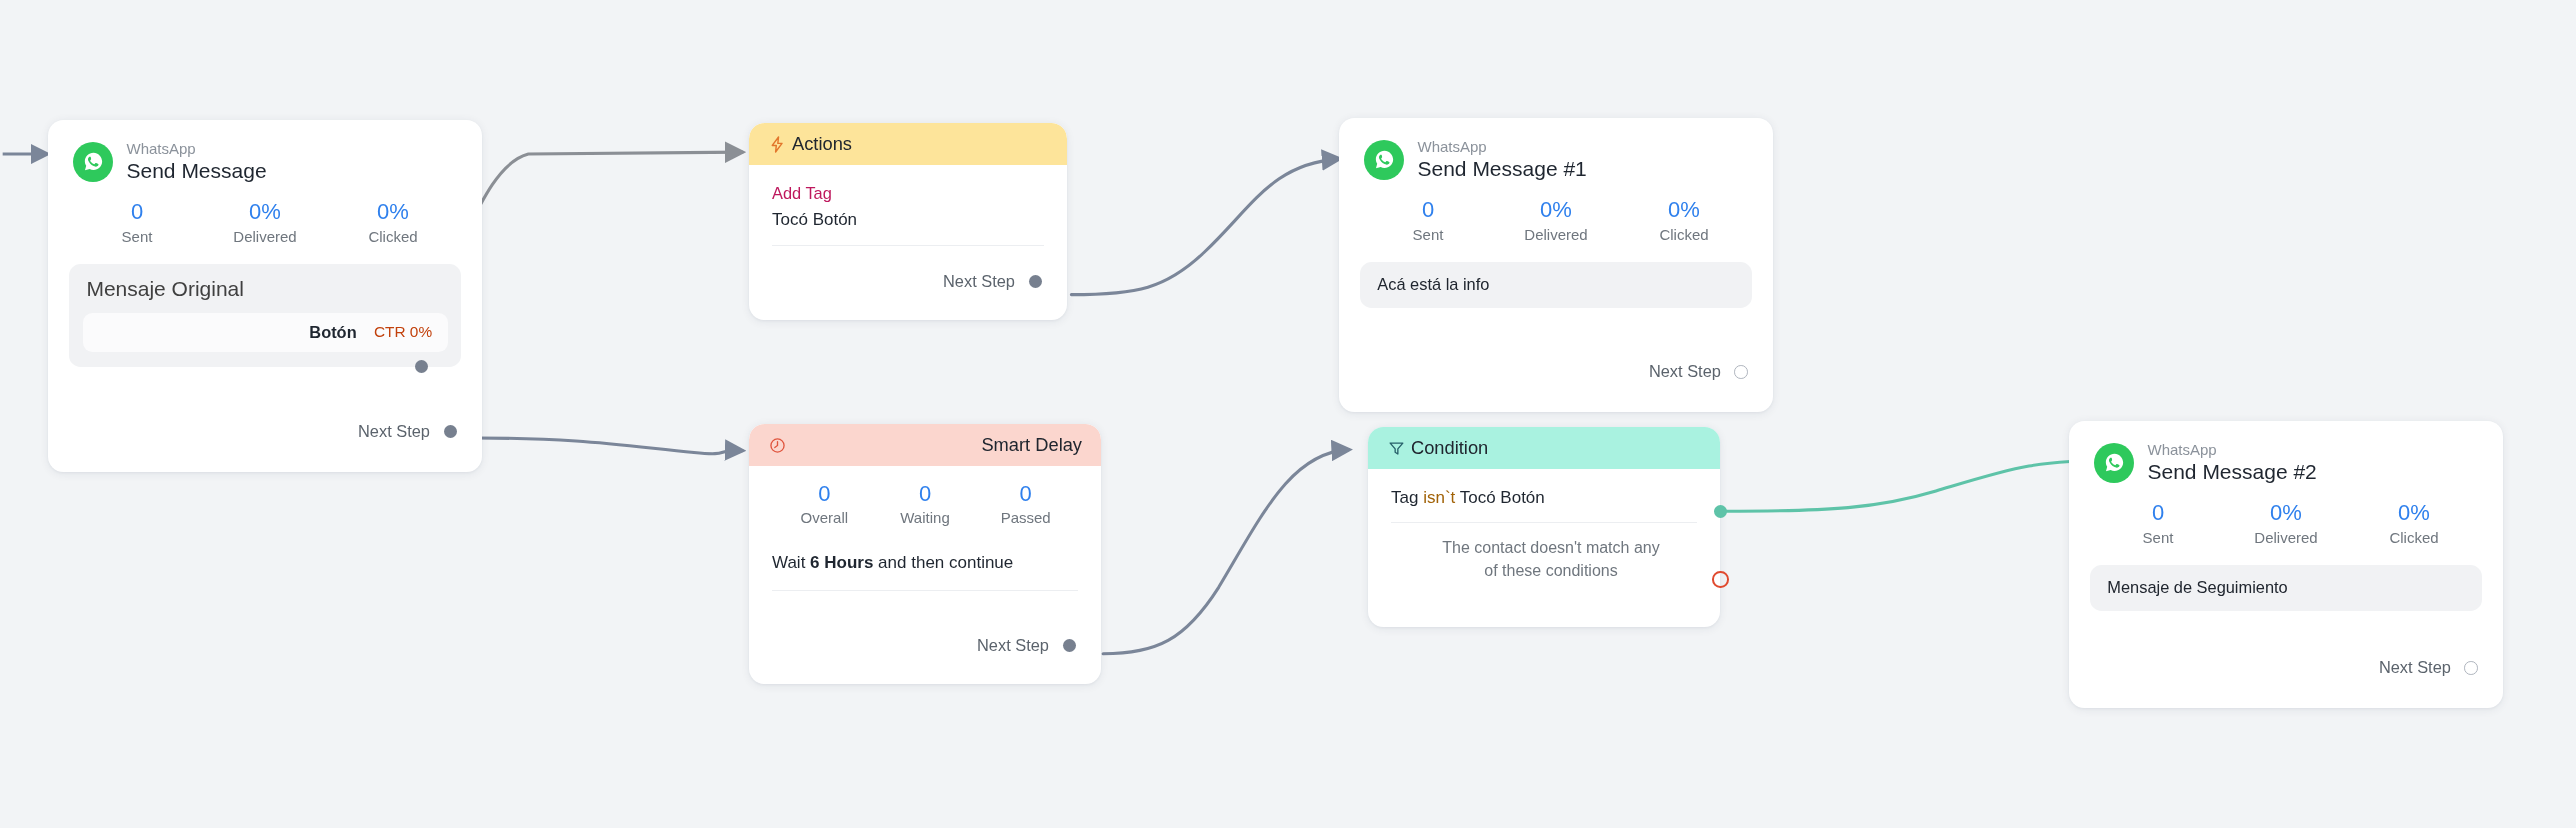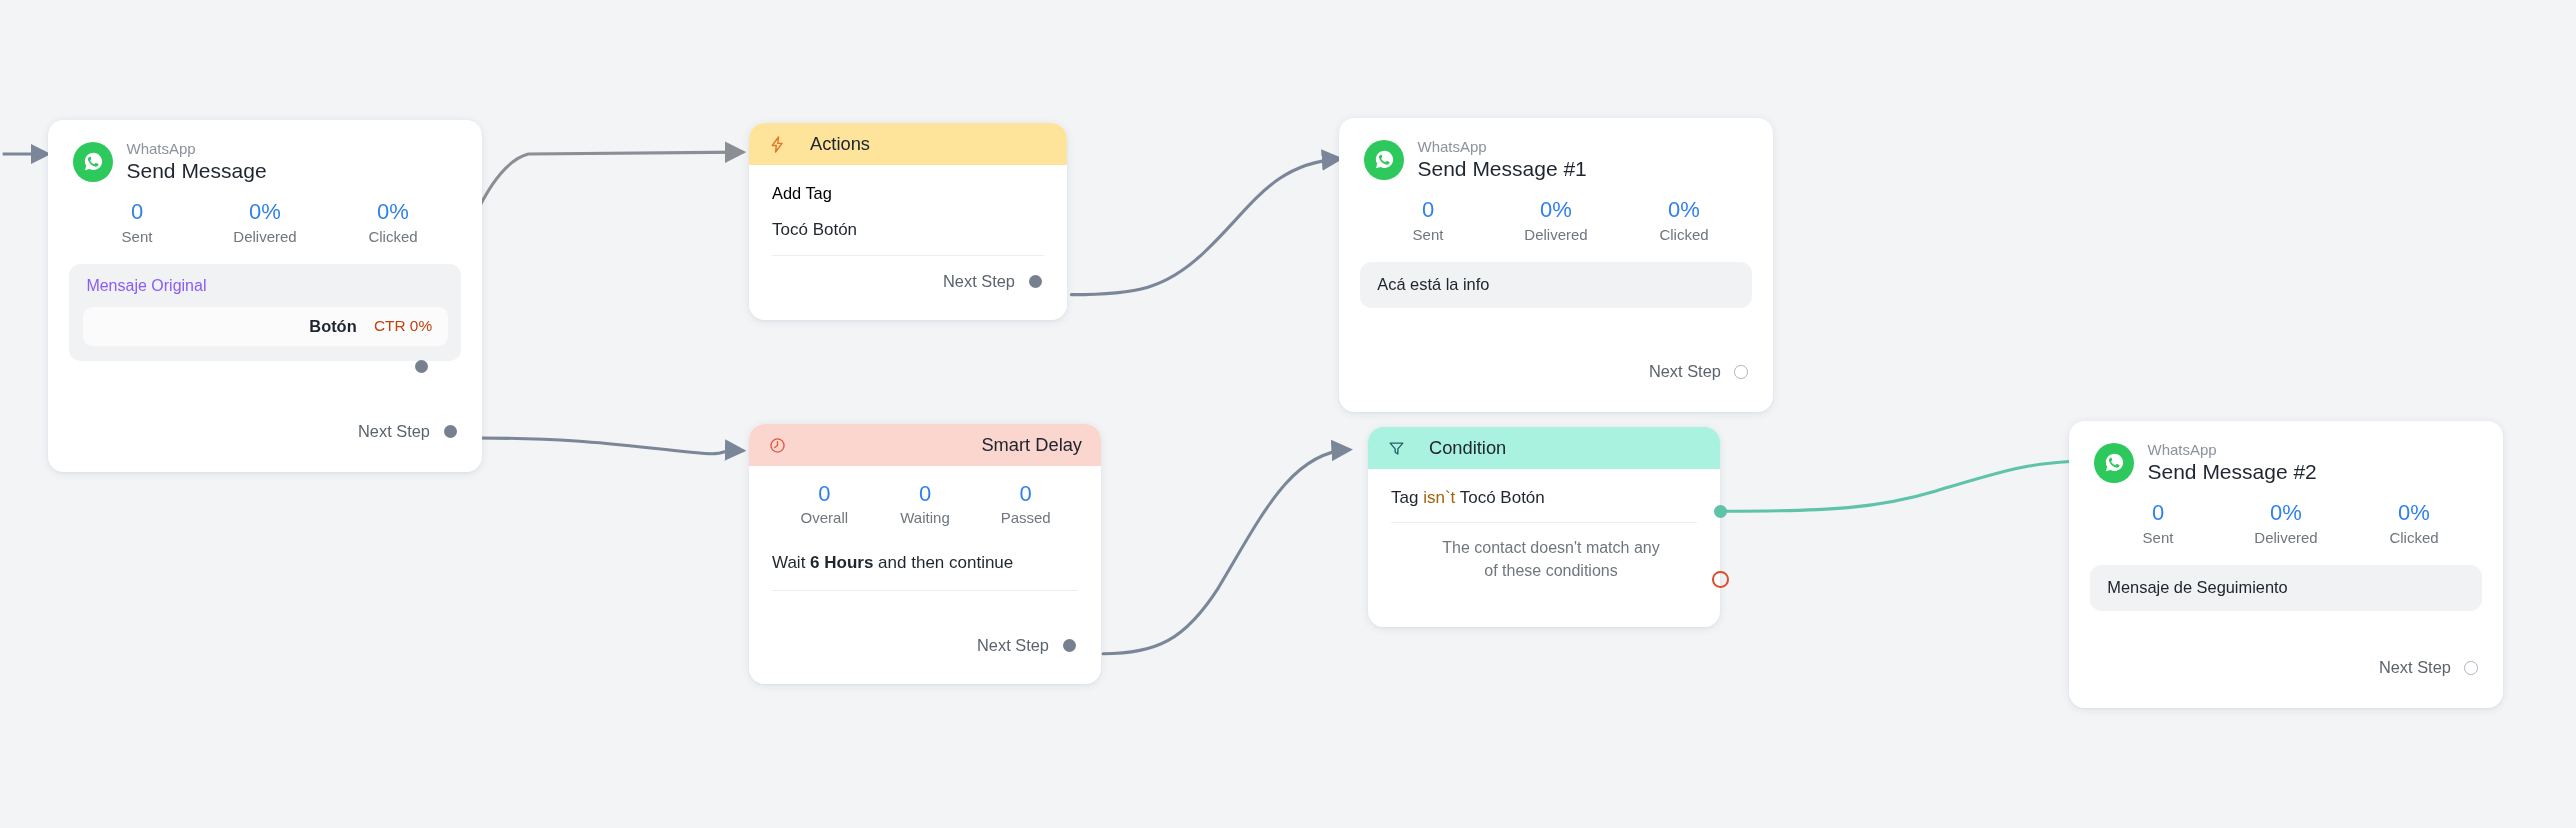--- a/index.html
+++ b/index.html
@@ -95,22 +95,22 @@
     background: #f1f2f4;
     border-radius: 11.6px;
     padding: 13.5px 17.3px;
     font-size: 16.4px;
     color: #20262f;
   }
   .msg-box.with-btn {
     padding: 13.5px 13.5px 15.4px 13.5px;
   }
   .msg-label {
-    font-size: 16px;
-    color: #8b5cf6;
+    font-size: 21px;
+    color: #404040;
     margin: 0 0 11.6px 3.9px;
   }
   .btn-row {
     background: #fbfbfc;
     border-radius: 9.6px;
     height: 39px;
     display: flex;
     align-items: center;
     justify-content: flex-end;
     padding: 0 15.4px 0 11.6px;
@@ -132,36 +132,36 @@
     justify-content: flex-end;
     font-size: 16.4px;
     color: #5b636c;
     padding: 0 25px 17.3px 0;
   }
 
   
   .hdr {
     display: flex;
     align-items: center;
-    gap: 23px;
+    gap: 5px;
     height: 42px;
     padding: 0 19px;
     border-radius: 15.4px 15.4px 0 0;
     font-size: 18.3px;
     color: #20262f;
   }
   .hdr-actions { background: #fde49a; }
   .hdr-delay  { background: #fbd6ce; justify-content: space-between; }
   .hdr-cond   { background: #a9f2e0; }
 
   .body-pad { padding: 19px 23px 0 23px; }
   .kv-label {
     font-size: 16.4px;
-    color: #000000;
-    margin-bottom: 17px;
+    color: #be185d;
+    margin-bottom: 7px;
   }
   .kv-value {
     font-size: 17px;
     color: #1f2630;
   }
   .divider {
     height: 1px;
     background: #eceef1;
     margin: 15.4px 23px 0 23px;
   }

